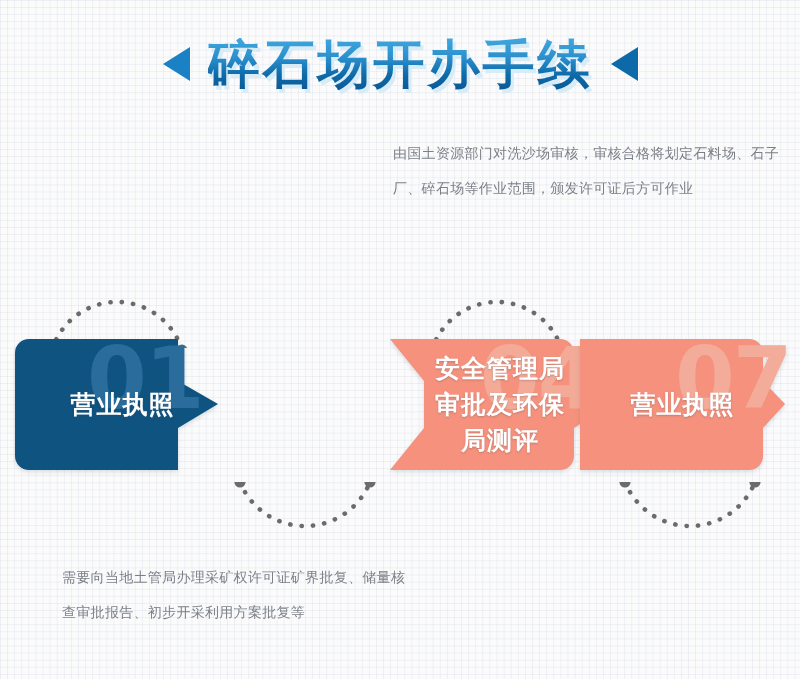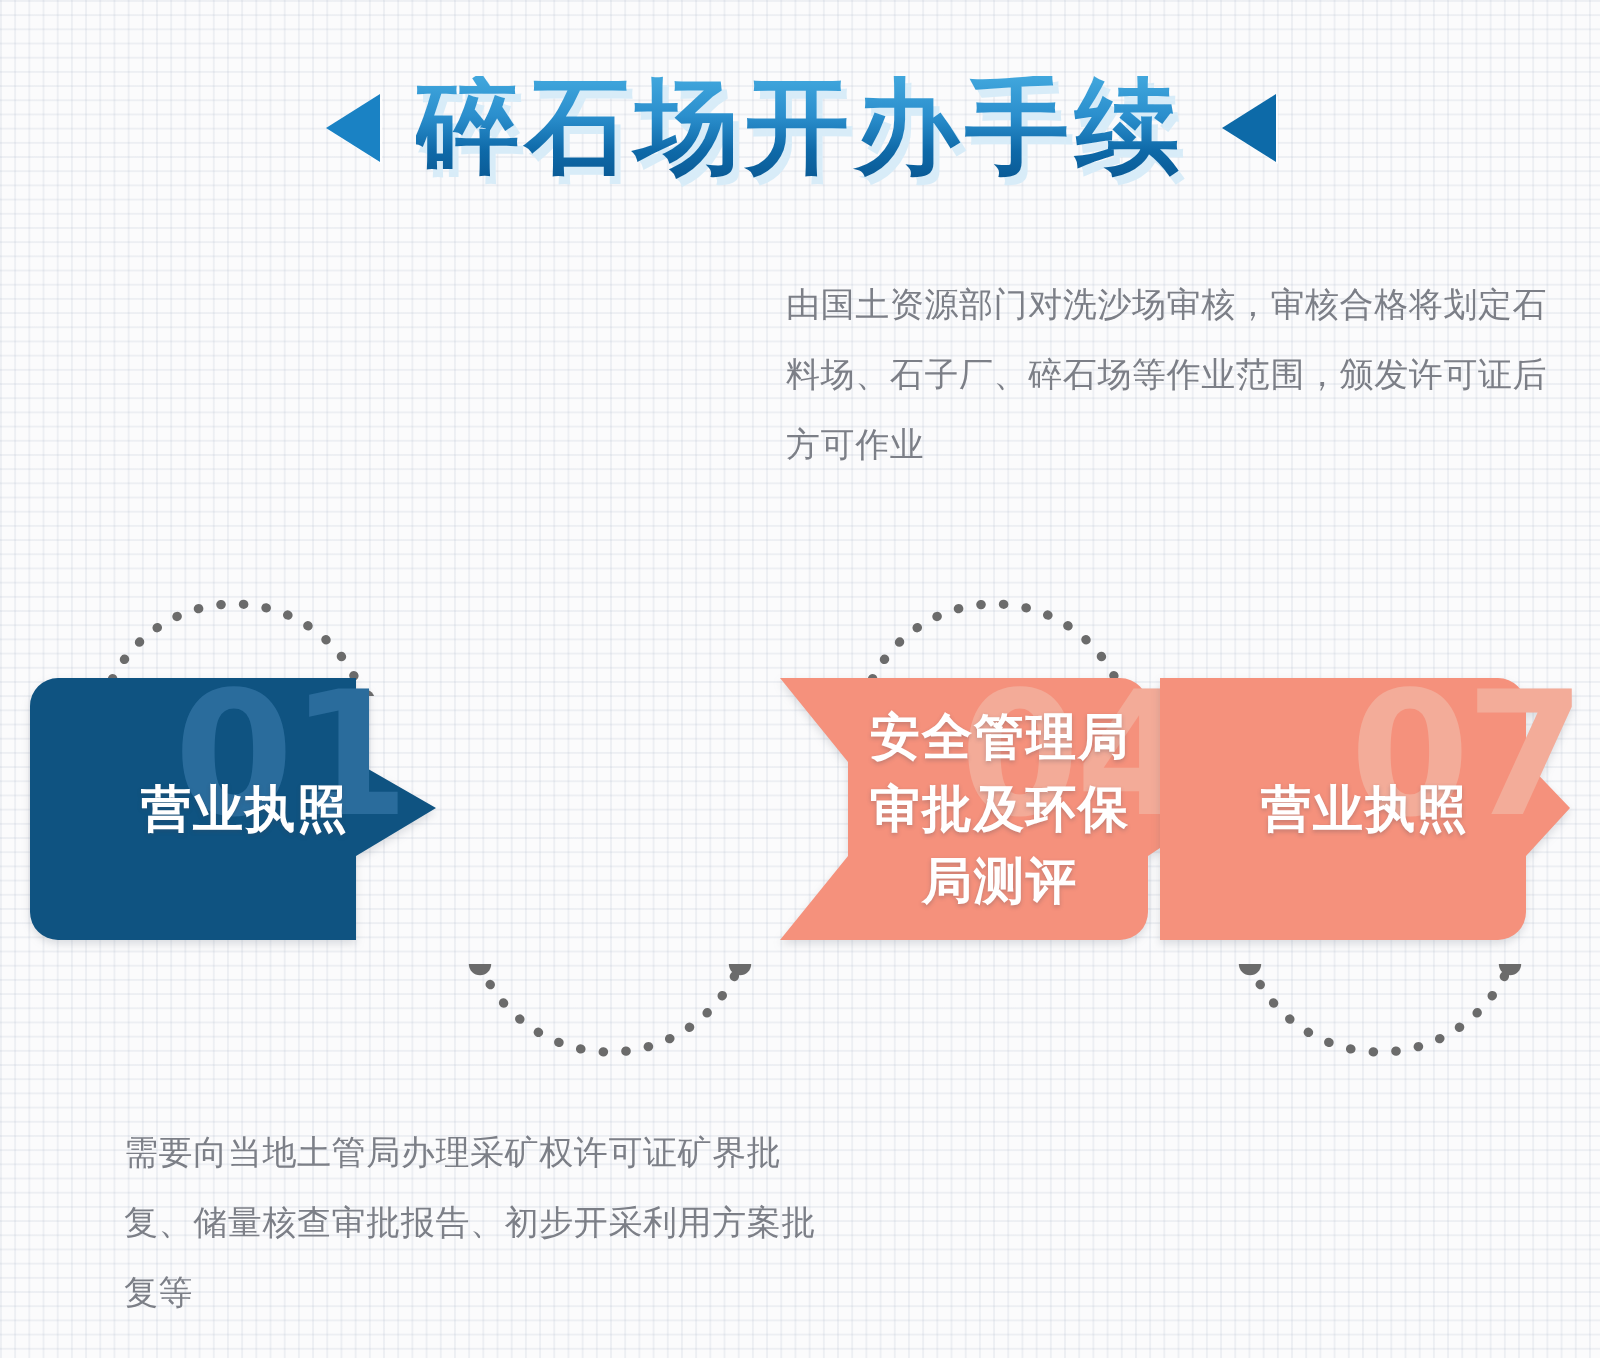--- a/index.html
+++ b/index.html
@@ -86,21 +86,21 @@
   }
   .tri-spacer {
     width: 27px;
     height: 34px;
   }
 
   
   .desc {
     position: absolute;
     color: #7c7f87;
-    font-size: 17px;
+    font-size: 14px;
     line-height: 35px;
     font-family: "DejaVu Sans", "Liberation Sans", sans-serif;
     letter-spacing: 0.3px;
   }
   #desc-top-left  { left: 18px;  top: 170px; width: 370px; }
   #desc-top-right { left: 393px; top: 136px; width: 390px; }
   #desc-bottom-left  { left: 62px;  top: 560px; width: 350px; }
   #desc-bottom-right { left: 441px; top: 560px; width: 350px; }
 
   

